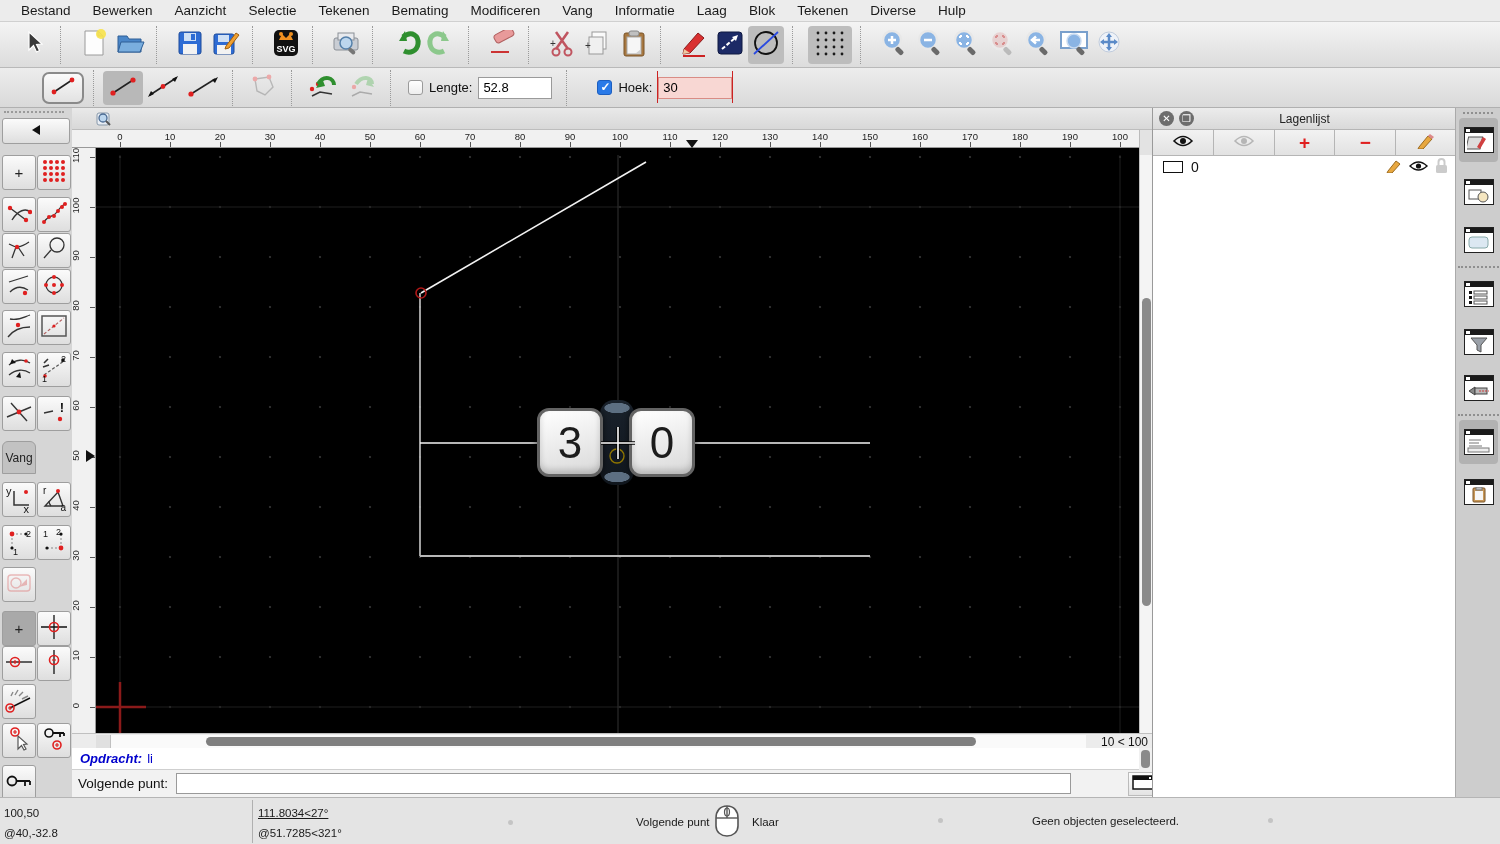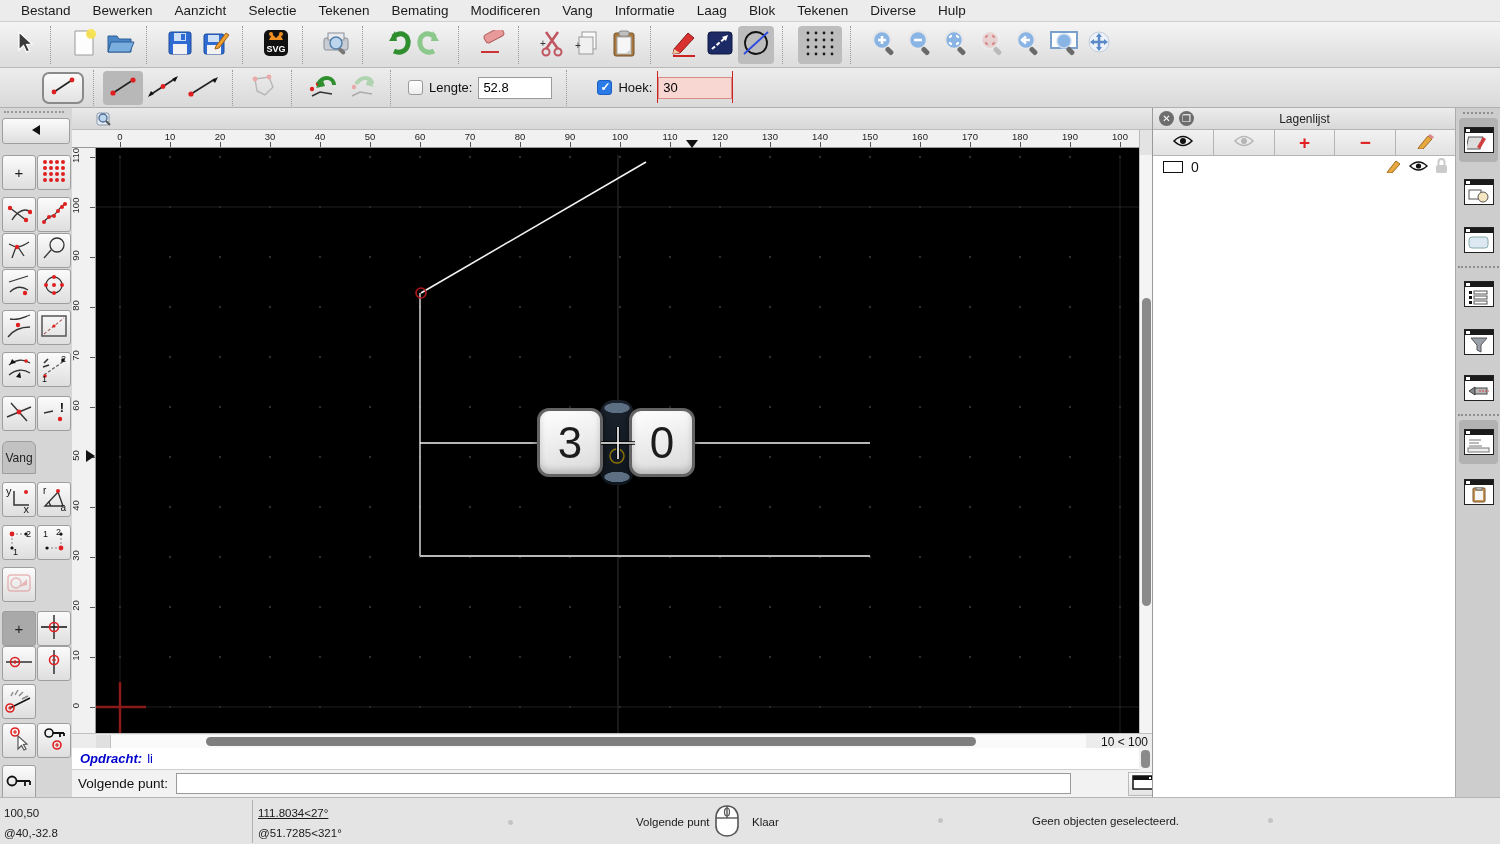--- a/index.html
+++ b/index.html
@@ -5,21 +5,21 @@
   * { margin:0; padding:0; box-sizing:border-box; }
   html,body { width:1500px; height:844px; font-family:"Liberation Sans", sans-serif; background:#e8e8e8; overflow:hidden; }
   .abs { position:absolute; }
   #root { position:relative; width:1500px; height:683px; background:#000000; }
 
   
   #menubar { position:absolute; left:0; top:0; width:1500px; height:22px; background:#ececec; border-bottom:1px solid #d0d0d0; display:flex; align-items:center; padding-left:10px; }
   .menu-item { font-size:13.5px; color:#1a1a1a; padding:0 11px; line-height:22px; }
 
   
-  #toolbar { position:absolute; left:0; top:22px; width:1500px; height:46px; background:linear-gradient(#f4f4f4,#dcdcdc); border-bottom:1px solid #b9b9b9; display:flex; align-items:center; padding-left:6px; }
+  #toolbar { position:absolute; left:0; top:22px; width:1500px; height:46px; background:linear-gradient(#f4f4f4,#dcdcdc); border-bottom:1px solid #b9b9b9; display:flex; align-items:center; padding-left:16px; }
   .tb-btn { width:36px; height:38px; display:flex; align-items:center; justify-content:center; border-radius:4px; }
   .tb-btn.pressed { background:#bdbdbd; }
   .tb-sep { width:10px; height:38px; border-left:1px dotted #9a9a9a; margin:0 6px 0 8px; }
 
   
   #optbar { position:absolute; left:0; top:68px; width:1500px; height:40px; background:linear-gradient(#ededed,#d9d9d9); border-bottom:1px solid #b0b0b0; display:flex; align-items:center; }
   .opt-tool { width:42px; height:32px; border:2px solid #8a8a8a; border-radius:7px; margin-left:42px; display:flex; align-items:center; justify-content:center; background:linear-gradient(#fafafa,#e2e2e2); }
   .opt-btn { width:40px; height:34px; display:flex; align-items:center; justify-content:center; border-radius:4px; }
   .opt-btn.pressed { background:#b8b8b8; }
   .opt-sep { width:1px; height:36px; border-left:1px dotted #9a9a9a; margin:0 9px; }

